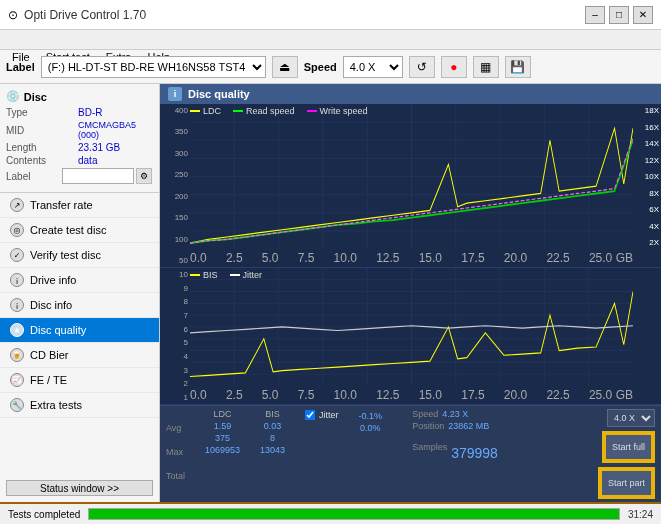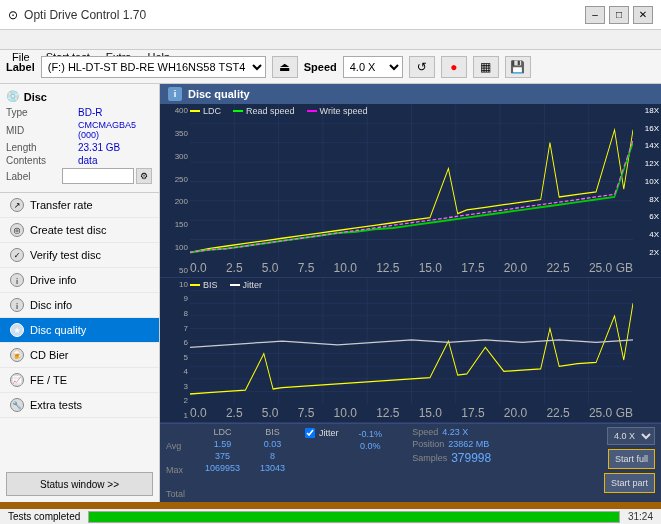--- a/index.html
+++ b/index.html
@@ -143,21 +143,21 @@
       border: 1px solid #888;
       display: flex; align-items: center; justify-content: center;
       font-size: 8px;
       background: #ddd;
       flex-shrink: 0;
     }
     .nav-item.active .nav-icon { border-color: #fff; background: rgba(255,255,255,0.3); }
     
     #status-btn {
       margin: auto 6px 6px 6px;
-      height: 24px;
+      height: 16px;
       background: #e0e0e0;
       border: 1px solid #aaa;
       font-size: 10px;
       cursor: pointer;
       display: flex; align-items: center; justify-content: center;
     }
     
     #right-panel {
       flex: 1;
       display: flex;
@@ -247,33 +247,33 @@
     .stat-value { font-size: 9px; color: #66aaff; text-align: center; }
     .stat-label { font-size: 9px; color: #888; }
     #speed-dropdown {
       height: 18px; font-size: 9px;
       border: 1px solid #5a6a8a;
       background: #3a4a6a;
       color: #ddd;
       padding: 0 2px;
     }
     .action-btn {
-      height: 20px;
+      height: 32px;
       background: #4a5a7a;
-      border: 1px solid #eab308;
+      border: 4px solid #eab308;
       color: #ddd;
       font-size: 9px;
       cursor: pointer;
       padding: 0 6px;
     }
     
     #statusbar {
       height: 22px;
       background: #f0f0f0;
-      border-top: 7px solid #a16207;
+      border-top: 2px solid #a16207;
       display: flex;
       align-items: center;
       padding: 0 8px;
       gap: 8px;
     }
     #status-text { font-size: 10px; color: #000; flex: 0 0 auto; }
     #progress-bar-container {
       flex: 1;
       height: 12px;
       background: #ccc;
@@ -593,21 +593,21 @@
           <div style="display:flex;gap:4px;align-items:center;">
             <span style="font-size:9px;color:#888;">Speed</span>
             <span style="font-size:9px;color:#66aaff;">4.23 X</span>
           </div>
           <div style="display:flex;gap:4px;align-items:center;">
             <span style="font-size:9px;color:#888;">Position</span>
             <span style="font-size:9px;color:#66aaff;">23862 MB</span>
           </div>
           <div style="display:flex;gap:4px;align-items:center;">
             <span style="font-size:9px;color:#888;">Samples</span>
-            <span style="font-size:12px;color:#66aaff;">379998</span>
+            <span style="font-size:14px;color:#66aaff;margin-top:12px;">379998</span>
           </div>
         </div>
         <div style="margin-left:auto;display:flex;flex-direction:column;gap:4px;align-items:flex-end;">
           <div style="display:flex;align-items:center;gap:4px;">
             <select id="speed-dropdown" style="height:18px;font-size:9px;border:1px solid #5a6a8a;background:#3a4a6a;color:#ddd;">
               <option>4.0 X</option>
               <option>2.0 X</option>
               <option>1.0 X</option>
             </select>
           </div>

